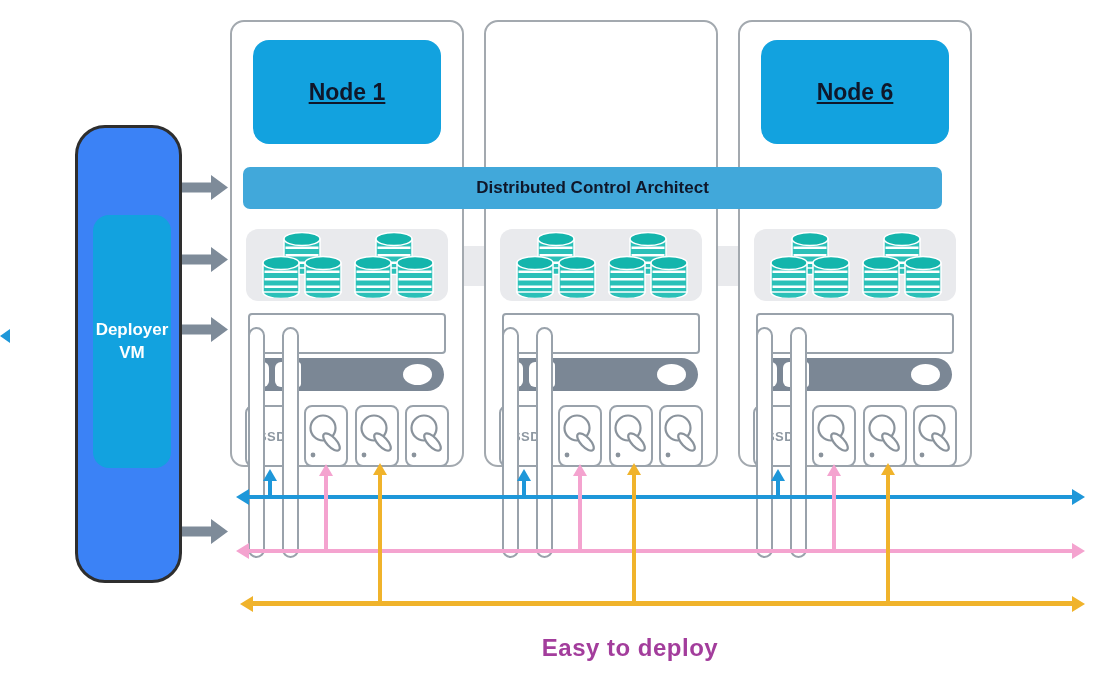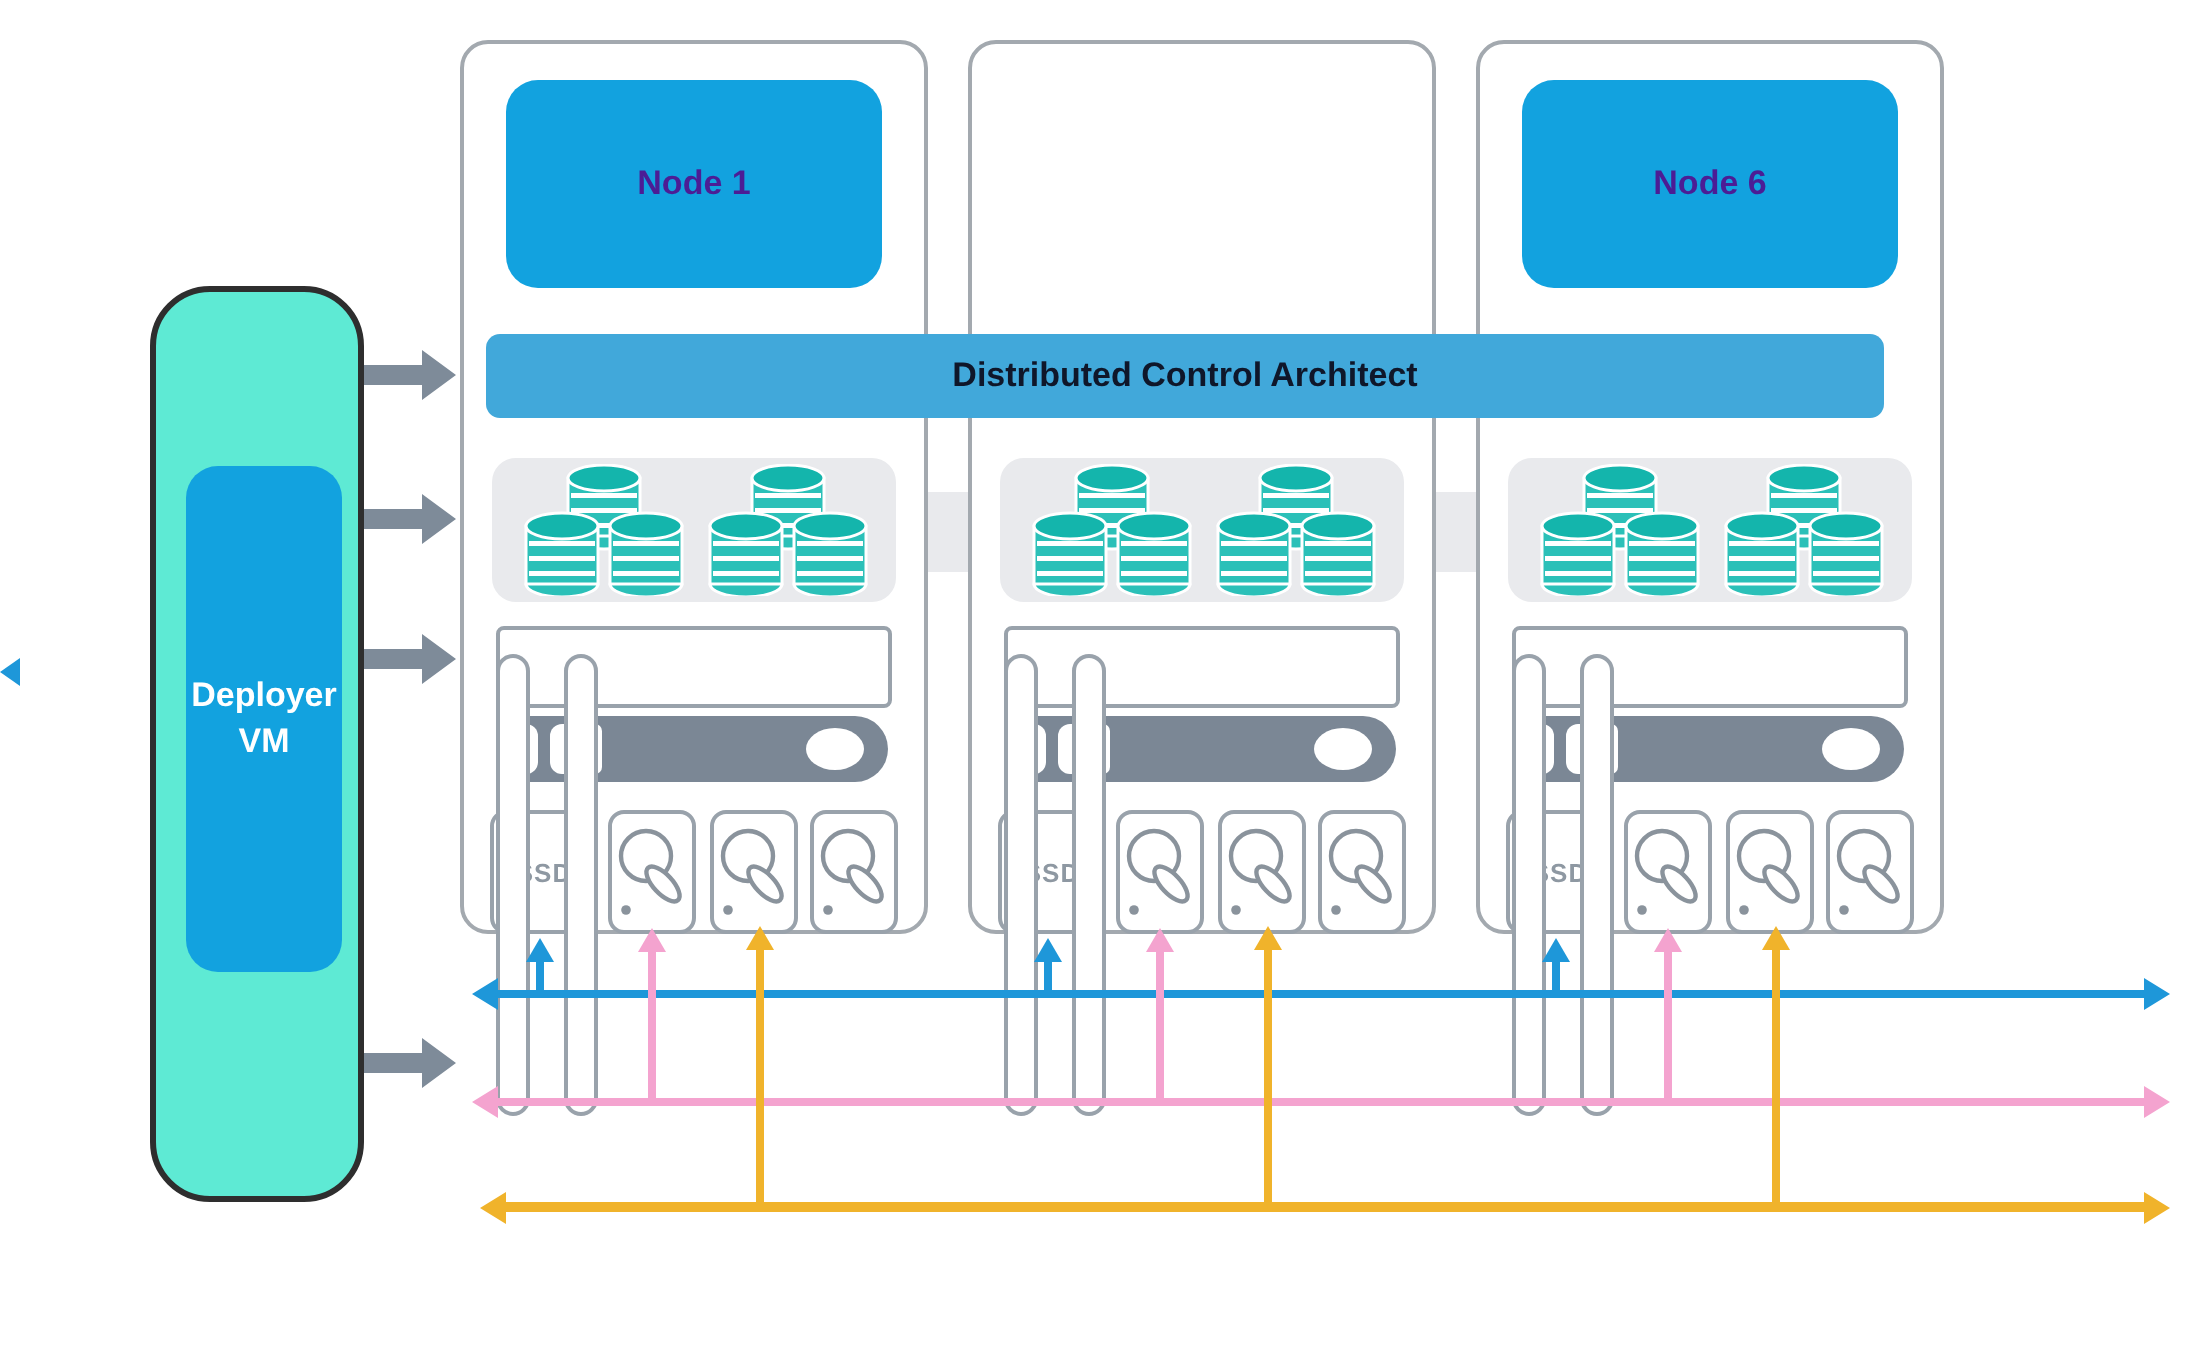--- a/index.html
+++ b/index.html
@@ -2,42 +2,42 @@
 <html><head>
 <meta charset="utf-8">
 <style>
   html,body { margin:0; padding:0; background:#fff; }
   .canvas {
     position:relative; width:1093px; height:677px; background:#ffffff;
     font-family:"Liberation Sans", sans-serif; overflow:hidden;
   }
   
   .deployer {
-    position:absolute; left:75px; top:143px; width:101px; height:452px;
-    background:#5eead4; border:3px solid #2e2e2e; border-radius:30px; z-index:1;
+    position:absolute; left:75px; top:125px; width:101px; height:452px;
+    background:#3b82f6; border:3px solid #2e2e2e; border-radius:30px; z-index:1;
   }
   .deployer-inner {
     position:absolute; left:15px; top:87px; width:78px; height:253px;
     background:#12A2DF; border-radius:16px;
     display:flex; flex-direction:column; align-items:center; justify-content:center;
     color:#fff; font-weight:bold; font-size:17px; line-height:1.35; text-align:center;
   }
   
   .block-arrow { position:absolute; left:182px; width:47px; height:27px; z-index:2; }
   .ba--1{top:174px} .ba--2{top:246px} .ba--3{top:316px} .ba--4{top:518px}
   
   .node {
     position:absolute; top:20px; width:230px; height:443px; background:#fff;
     border:2px solid #A3A9AF; border-radius:14px; z-index:1;
   }
   .node--1{left:230px} .node--2{left:484px} .node--3{left:738px}
   .node-title {
     position:absolute; left:21px; top:18px; width:188px; height:104px;
-    background:#12A2DF; border-radius:16px; color:#4c1d95; font-weight:bold; font-size:17px;
-    display:flex; align-items:center; justify-content:center;
+    background:#12A2DF; border-radius:16px; color:#0f172a; font-weight:bold; font-size:23px;
+    display:flex; align-items:center; justify-content:center;text-decoration:underline;
   }
   .banner {
     position:absolute; left:243px; top:167px; width:699px; height:42px;
     background:#41A8DA; border-radius:7px; z-index:6;
     display:flex; align-items:center; justify-content:center;
     color:#0f172a; font-weight:bold; font-size:17px;
   }
   .db-panel {
     position:absolute; left:14px; top:207px; width:202px; height:72px;
     background:#E9EAED; border-radius:12px;
@@ -314,14 +314,15 @@
   <div class="vhead vy" style="left:627px; top:463px;"></div>
   <div class="vshaft sy" style="left:632px; top:474px; height:129px;"></div>
 
   <div class="vhead vb" style="left:771px; top:469px;"></div>
   <div class="vshaft sb" style="left:776px; top:480px; height:16px;"></div>
   <div class="vhead vp" style="left:827px; top:464px;"></div>
   <div class="vshaft sp" style="left:832px; top:475px; height:76px;"></div>
   <div class="vhead vy" style="left:881px; top:463px;"></div>
   <div class="vshaft sy" style="left:886px; top:474px; height:129px;"></div>
 
+  <div class="caption">Easy to deploy</div>
 
 </div>
 
 </body></html>

